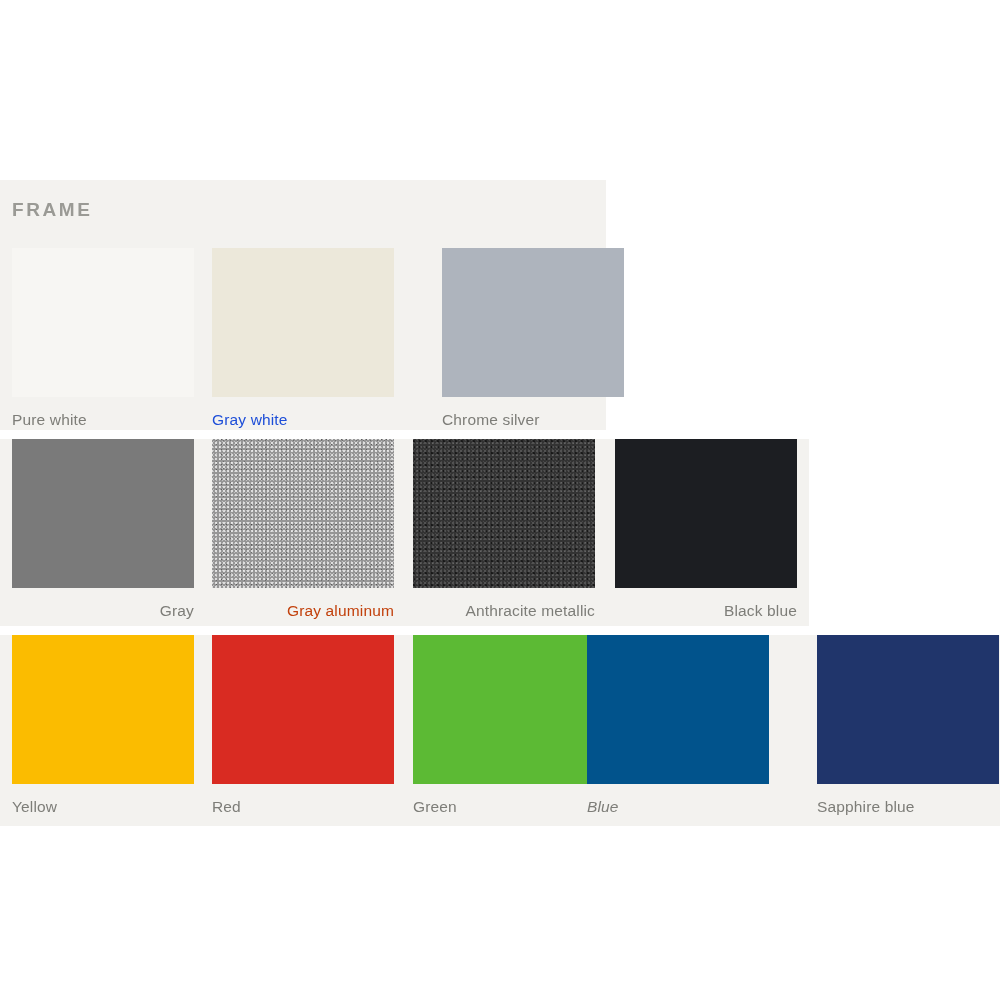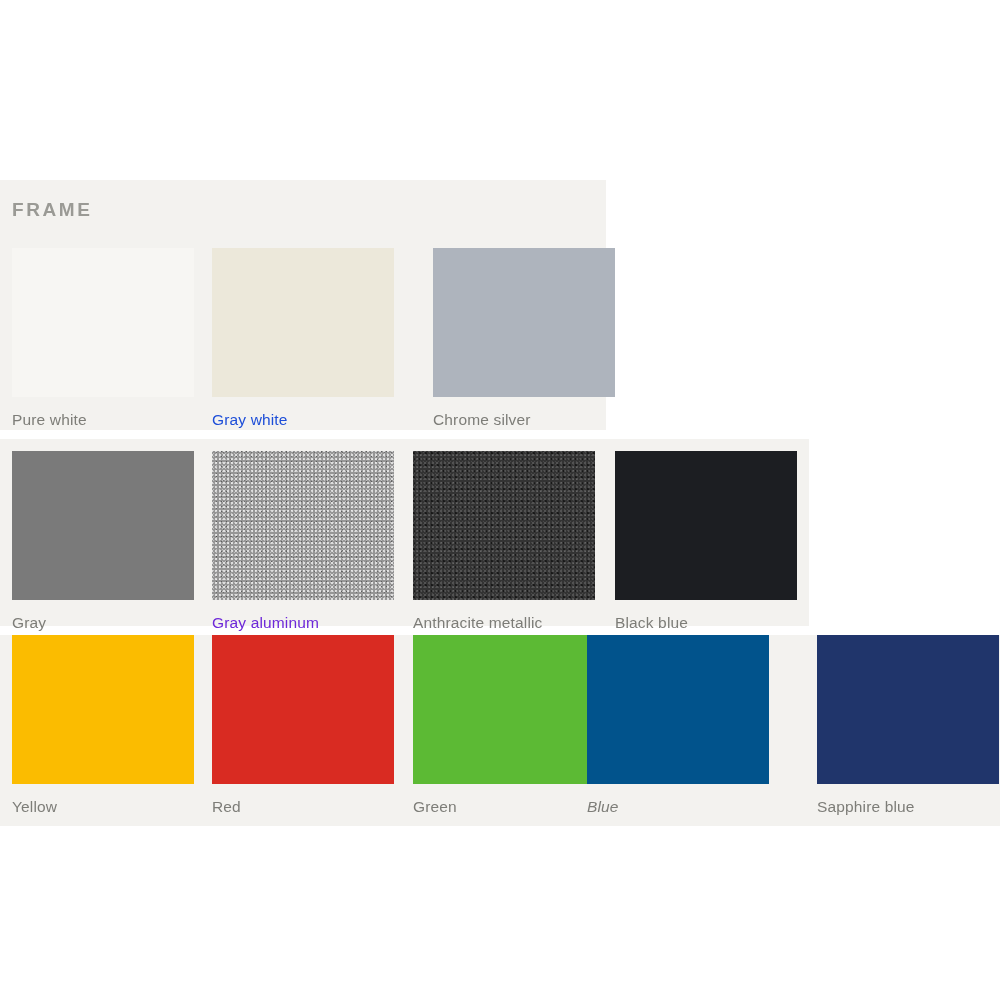--- a/index.html
+++ b/index.html
@@ -45,21 +45,21 @@
     text-transform: uppercase;
     line-height: 1;
     white-space: nowrap;
   }
 
   .swatch-cell {
     position: absolute;
     width: 182px;
   }
   .row-frame  .swatch-cell { top: 68px; }
-  .row-grays  .swatch-cell { top: 12px; }
+  .row-grays  .swatch-cell { top: 0px; text-align: right; }
   .row-colors .swatch-cell { top: 0px; }
 
   .swatch-chip {
     width: 182px;
     height: 149px;
     display: block;
     position: relative;
     overflow: hidden;
   }
   .row-frame .swatch-chip { height: 149px; }
@@ -113,37 +113,37 @@
     <div class="swatch-cell" style="left:12px;">
       <span class="swatch-chip" style="background-color: rgb(247, 246, 243);"></span>
       <span class="swatch-label" style="color: rgb(125, 125, 120);">Pure white</span>
     </div>
 
     <div class="swatch-cell" style="left:212px;">
       <span class="swatch-chip" style="background-color: rgb(236, 232, 218);"></span>
       <span class="swatch-label" style="color: #1d4ed8;">Gray white</span>
     </div>
 
-    <div class="swatch-cell" style="left:404px;padding-left:29px;">
+    <div class="swatch-cell" style="left:413px;padding-left:29px;">
       <span class="swatch-chip" style="background-color: rgb(174, 180, 189);"></span>
       <span class="swatch-label" style="color: rgb(125, 125, 120);">Chrome silver</span>
     </div>
   </div>
 
   <div class="row-gap"></div>
 
   <div class="swatch-row row-grays" style="background: rgb(243, 242, 239);">
     <div class="swatch-cell" style="left:12px;">
       <span class="swatch-chip" style="background-color: rgb(122, 122, 122);"></span>
       <span class="swatch-label" style="color: rgb(125, 125, 120);">Gray</span>
     </div>
 
     <div class="swatch-cell" style="left:212px;">
       <span class="swatch-chip tex-aluminum" style="background-color: rgb(150, 150, 150);"></span>
-      <span class="swatch-label" style="color: #6d28d9;">Gray aluminum</span>
+      <span class="swatch-label" style="color: #c2410c;">Gray aluminum</span>
     </div>
 
     <div class="swatch-cell" style="left:413px;">
       <span class="swatch-chip tex-anthracite" style="background-color: rgb(51, 51, 51);"></span>
       <span class="swatch-label" style="color: rgb(125, 125, 120);">Anthracite metallic</span>
     </div>
 
     <div class="swatch-cell" style="left:615px;">
       <span class="swatch-chip" style="background-color: rgb(28, 30, 34);"></span>
       <span class="swatch-label" style="color: rgb(125, 125, 120);">Black blue</span>

